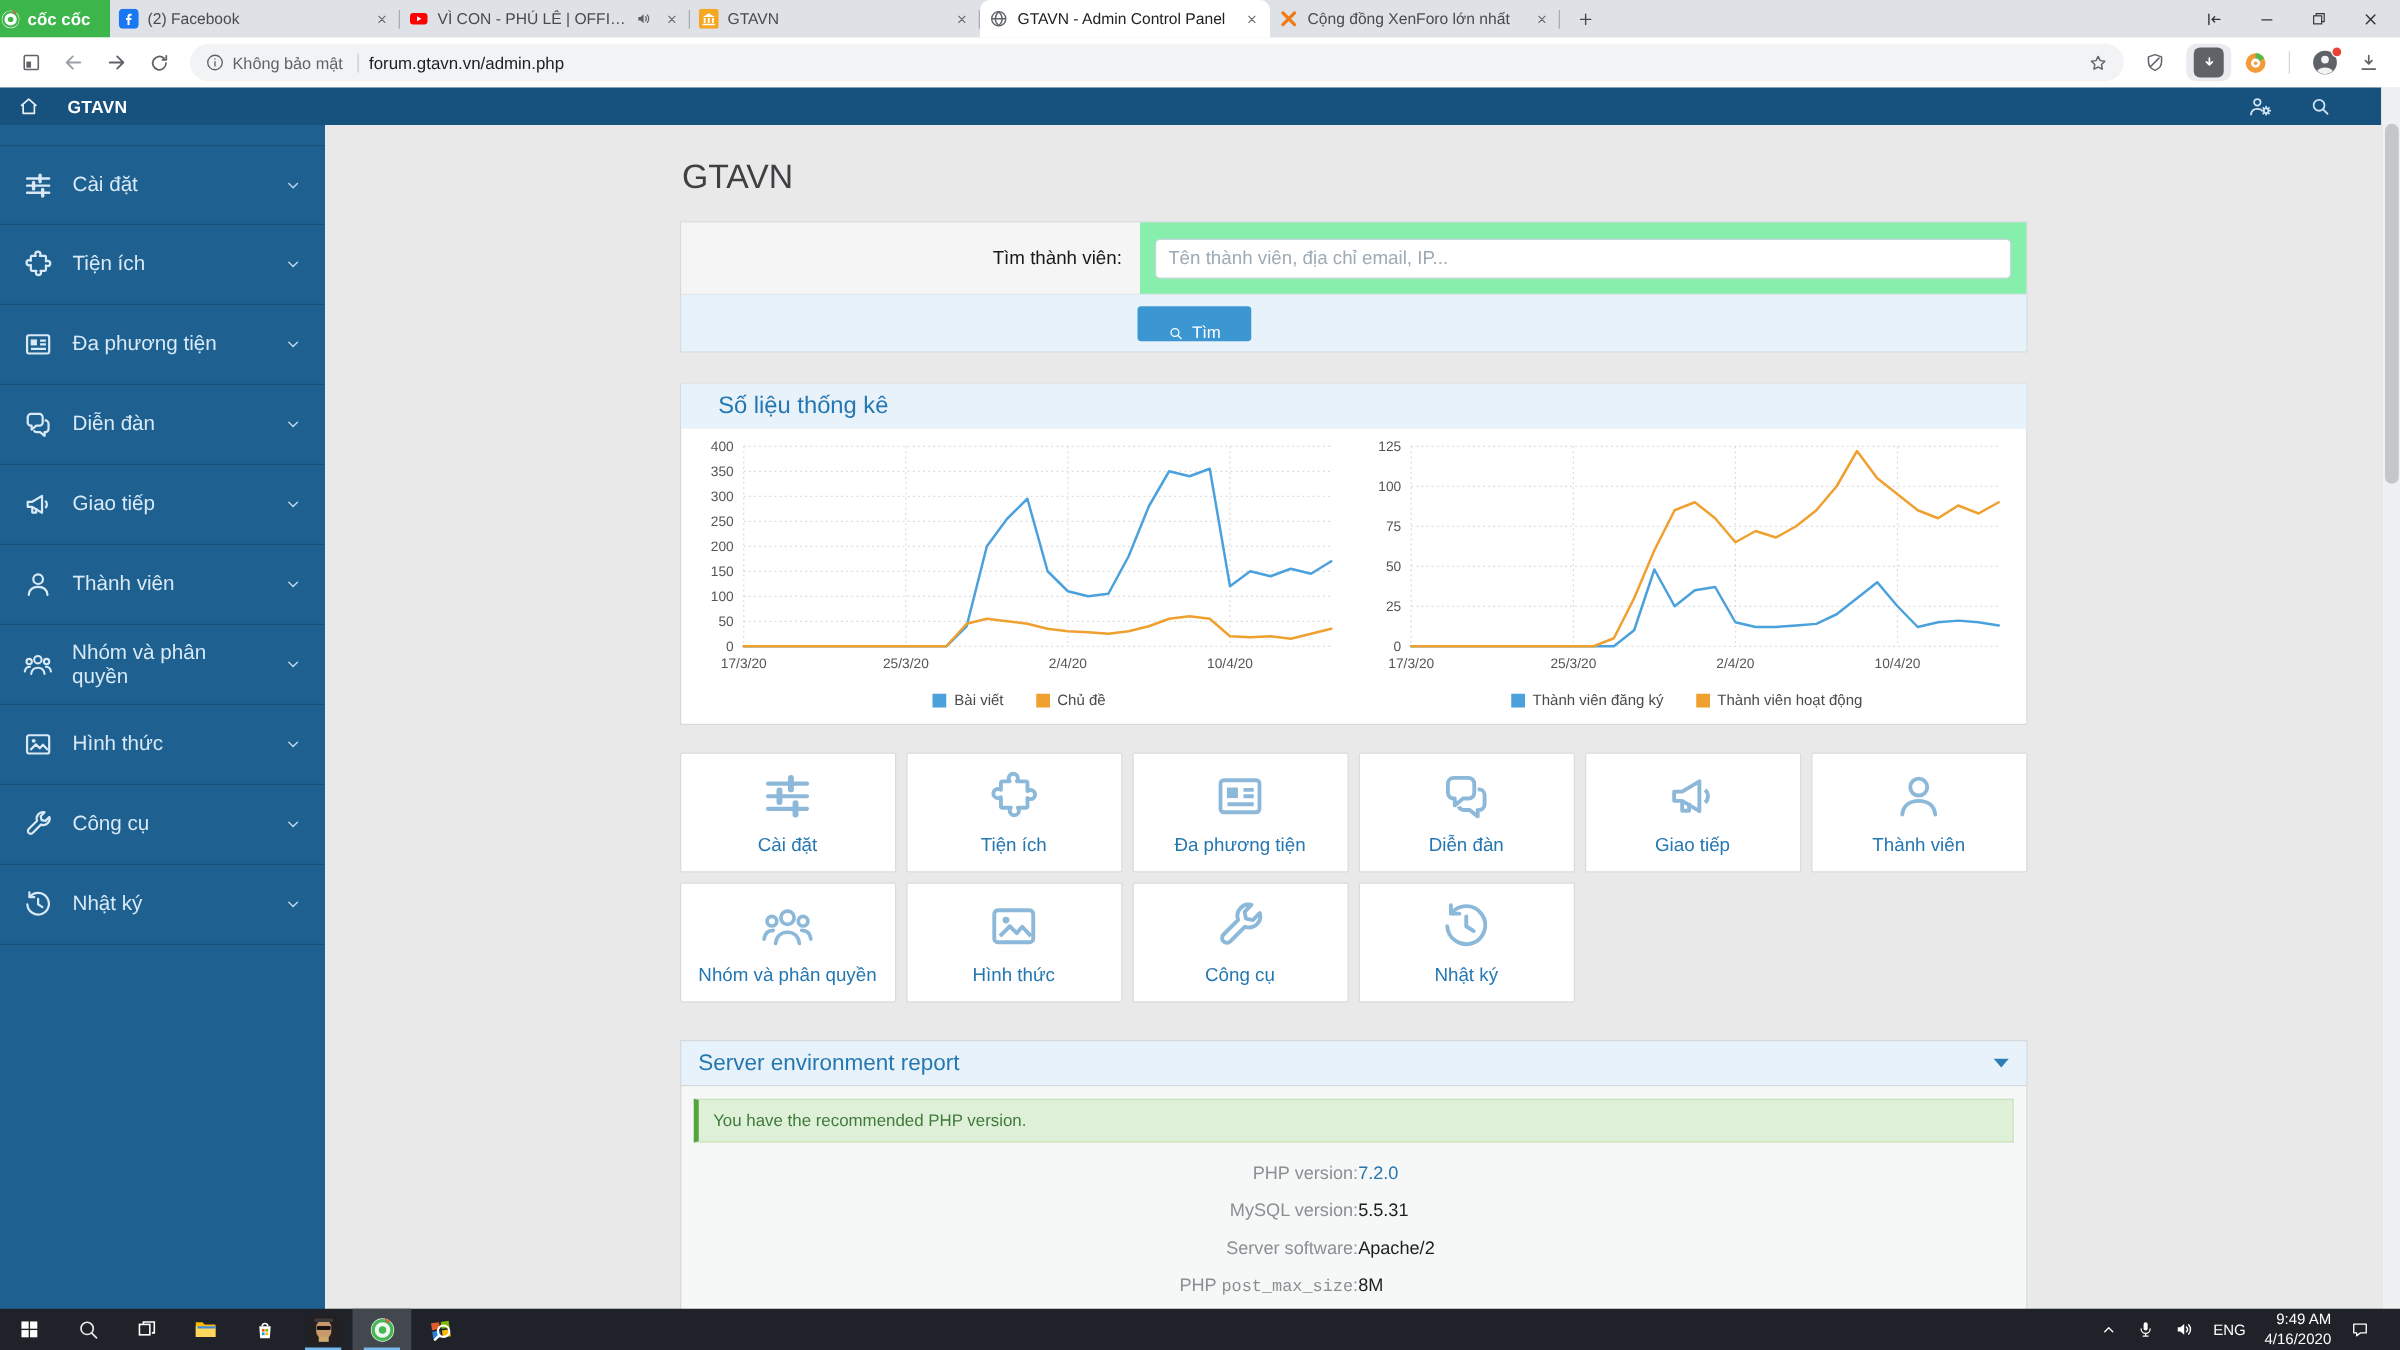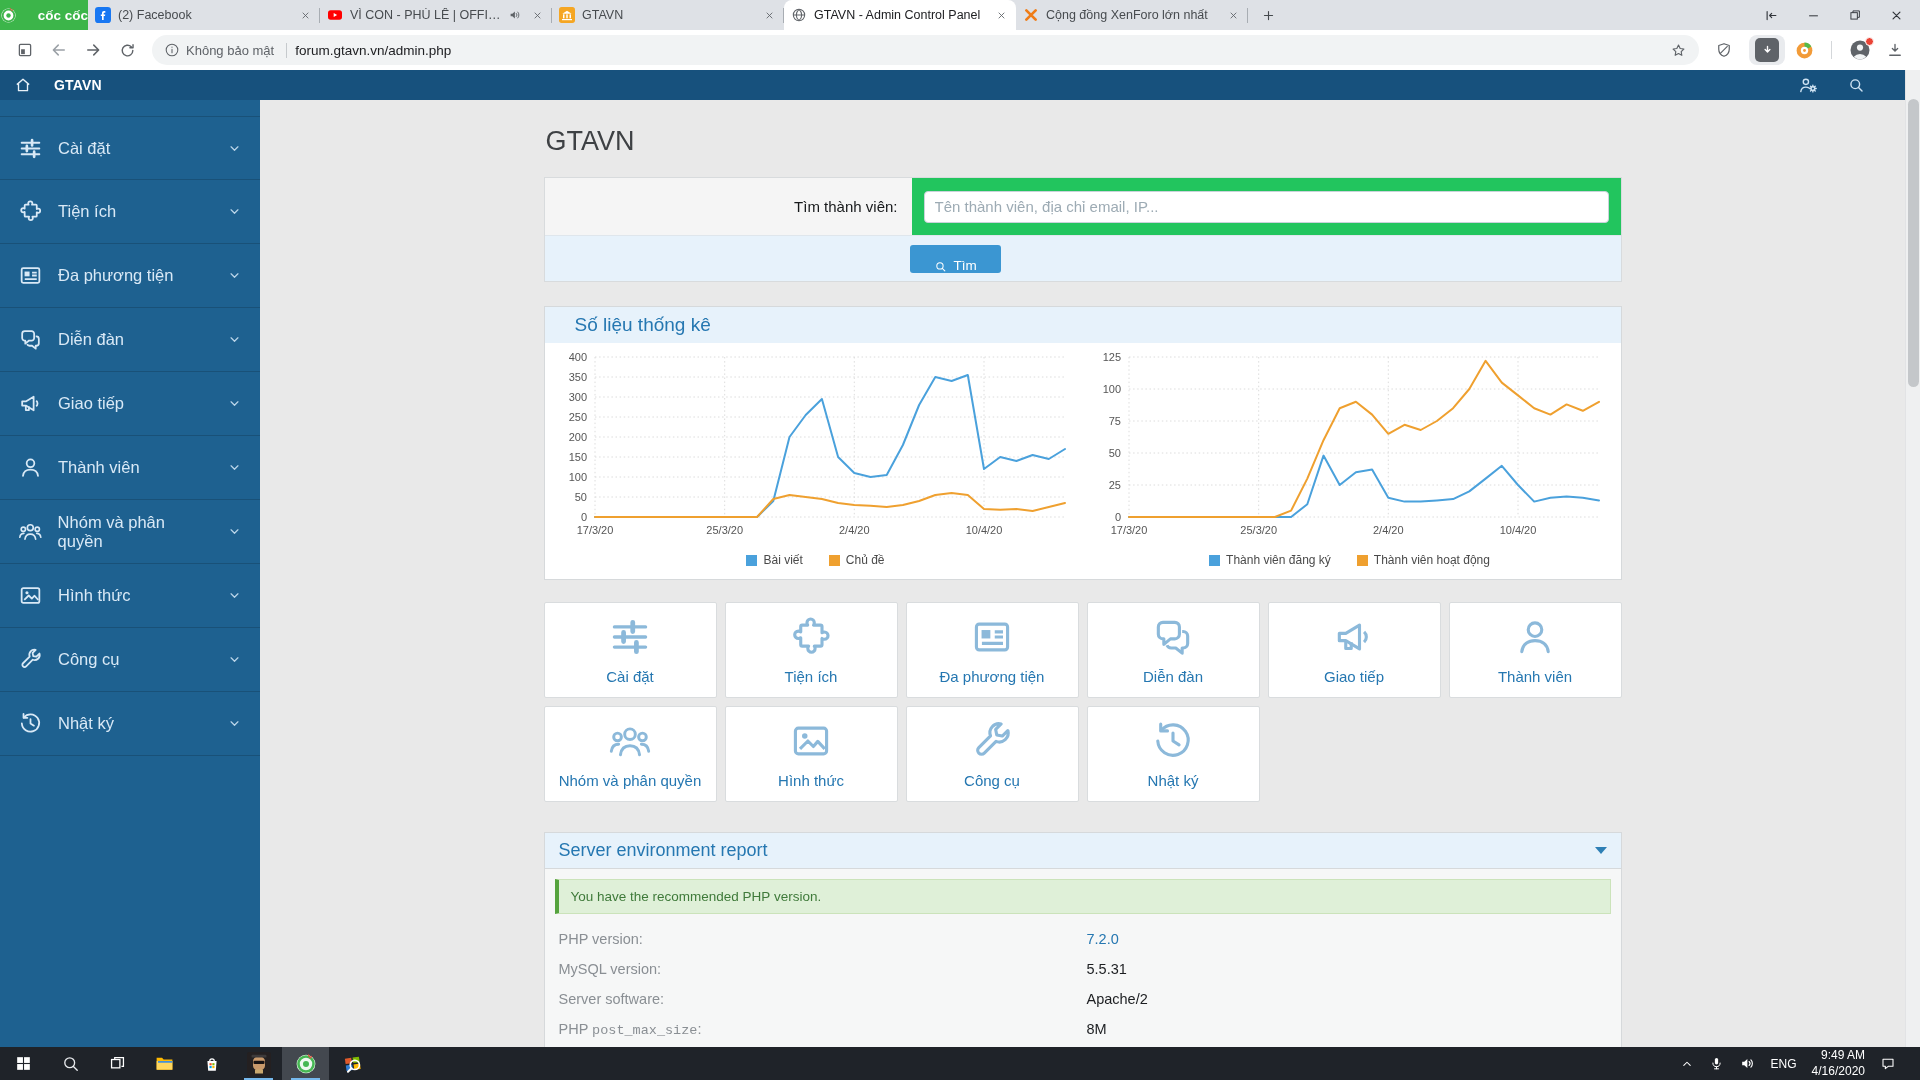--- a/index.html
+++ b/index.html
@@ -1,21 +1,21 @@
 <!DOCTYPE html>
 <html><head>
 <meta charset="utf-8">
 <style>
   * { box-sizing: border-box; margin: 0; padding: 0; }
   body { margin:0; background:#222; font-family:"Liberation Sans", sans-serif; }
   .screen { position:relative; width:1920px; height:1080px; overflow:hidden; background:#e9e9e9; }
 
   
   .tabbar { position:absolute; top:0; left:0; width:1920px; height:30px; background:#dee1e6; display:flex; align-items:center; }
-  .brand { width:88px; height:30px; background:#3cb54a; display:flex; align-items:center; justify-content:space-between; gap:5px; color:#fff; font-weight:bold; font-size:13.5px; }
+  .brand { width:88px; height:30px; background:#3cb54a; display:flex; align-items:center; justify-content:flex-start; gap:5px; color:#fff; font-weight:bold; font-size:13.5px; }
   .tabs { display:flex; height:30px; }
   .tab { width:232px; height:30px; display:flex; align-items:center; gap:7px; padding:0 7px; font-size:12.5px; color:#474b4f; position:relative; cursor:default; }
   .tab::after { content:''; position:absolute; right:0; top:8px; height:15px; width:1px; background:#a8adb3; }
   .tab.active { background:#fff; border-radius:8px 8px 0 0; color:#202124; }
   .tab.active::after { display:none; }
   .tab-title { flex:1; white-space:nowrap; overflow:hidden; text-overflow:ellipsis; }
   .tab .favicon { width:16px; height:16px; flex:0 0 16px; }
   .tab .favicon svg { width:16px; height:16px; display:block; }
   .tab-close { width:16px; height:16px; display:flex; align-items:center; justify-content:center; color:#5f6368; border-radius:50%; }
   .tab-audio { color:#5f6368; flex:0 0 14px; }
@@ -56,21 +56,21 @@
   .xf-side-item .chev { margin-left:auto; color:#b9d4e8; }
 
   .xf-main { flex:1; background:#e9e9e9; overflow:hidden; }
   .content { width:1078px; margin:0 auto; padding-top:26px; }
   .content h1 { font-size:27px; font-weight:400; color:#3e4144; margin:0 0 20px 2px; }
 
   
   .search-panel { border:1px solid #d8dbdd; }
   .fr1 { display:flex; height:57px; }
   .label-cell { width:367px; background:#f5f5f5; display:flex; align-items:center; justify-content:flex-end; padding-right:14px; font-size:15px; color:#17191b; }
-  .input-cell { flex:1; background:#22c55e; display:flex; align-items:center; padding:0 12px; }
+  .input-cell { flex:1; background:#86efac; display:flex; align-items:center; padding:0 12px; }
   .input-cell input { width:100%; height:32px; border:1px solid #c9d3da; border-radius:4px; padding:0 10px; font-size:15px; color:#333; outline:none; font-family:"Liberation Sans",sans-serif; }
   .input-cell input::placeholder { color:#9dabb4; }
   .fr2 { height:46px; background:#e7f2fb; display:flex; align-items:center; padding-left:365px; border-top:1px solid #dfe6ec; }
   .find-btn { height:28px; padding:0 24px; background:#3b96d2; border:none; border-radius:3px; color:#fff; font-size:13.5px; display:flex; align-items:flex-end; gap:7px; cursor:pointer; font-family:"Liberation Sans",sans-serif; }
 
   
   .panel { margin-top:24px; background:#fff; border:1px solid #d6d9db; }
   .panel-header { background:#e7f2fb; padding:7px 30px; font-size:19px; color:#2577b1; }
   .charts { display:flex; padding:6px 4px 0; }
   .chart { width:50%; padding:0 2px; }
@@ -88,21 +88,21 @@
   .tile .t-ic { color:#8cb9da; }
 
   
   .report { margin-top:30px; }
   .report-header { background:#e7f2fb; border:1px solid #d6d9db; border-bottom:none; padding:7px 14px; display:flex; align-items:center; justify-content:space-between; }
   .report-title { font-size:18px; color:#2577b1; }
   .caret-down { width:0; height:0; border-left:6px solid transparent; border-right:6px solid transparent; border-top:7px solid #2e7fb5; cursor:pointer; }
   .report-body { background:#f6f7f7; border:1px solid #d6d9db; padding:10px 10px 4px; }
   .alert-ok { background:#dff0d8; border:1px solid #cbe3ba; border-left:4px solid #55a33e; color:#3f7a3a; font-size:13.5px; padding:9px 12px; margin-bottom:10px; }
   .report-row { display:flex; padding:7px 4px; font-size:14.5px; }
-  .report-label { width:528px; color:#8a8f94; }
+  .report-label { width:528px; color:#8a8f94;text-align:right; }
   .report-value { color:#1c1e21; }
   .report-value.link { color:#2577b1; }
   .mono { font-family:"Liberation Mono", monospace; font-size:13.5px; }
 
   
   .taskbar { position:absolute; bottom:0; left:0; width:1920px; height:33px; background:#1f2329; display:flex; align-items:stretch; color:#fff; z-index:50; }
   .tb-apps { display:flex; }
   .tb-btn { width:47px; display:flex; align-items:center; justify-content:center; position:relative; cursor:pointer; }
   .tb-btn svg { width:19px; height:19px; display:block; }
   .tb-btn.running::after { content:''; position:absolute; bottom:0; left:9px; right:9px; height:2.5px; background:#76b9ed; }

